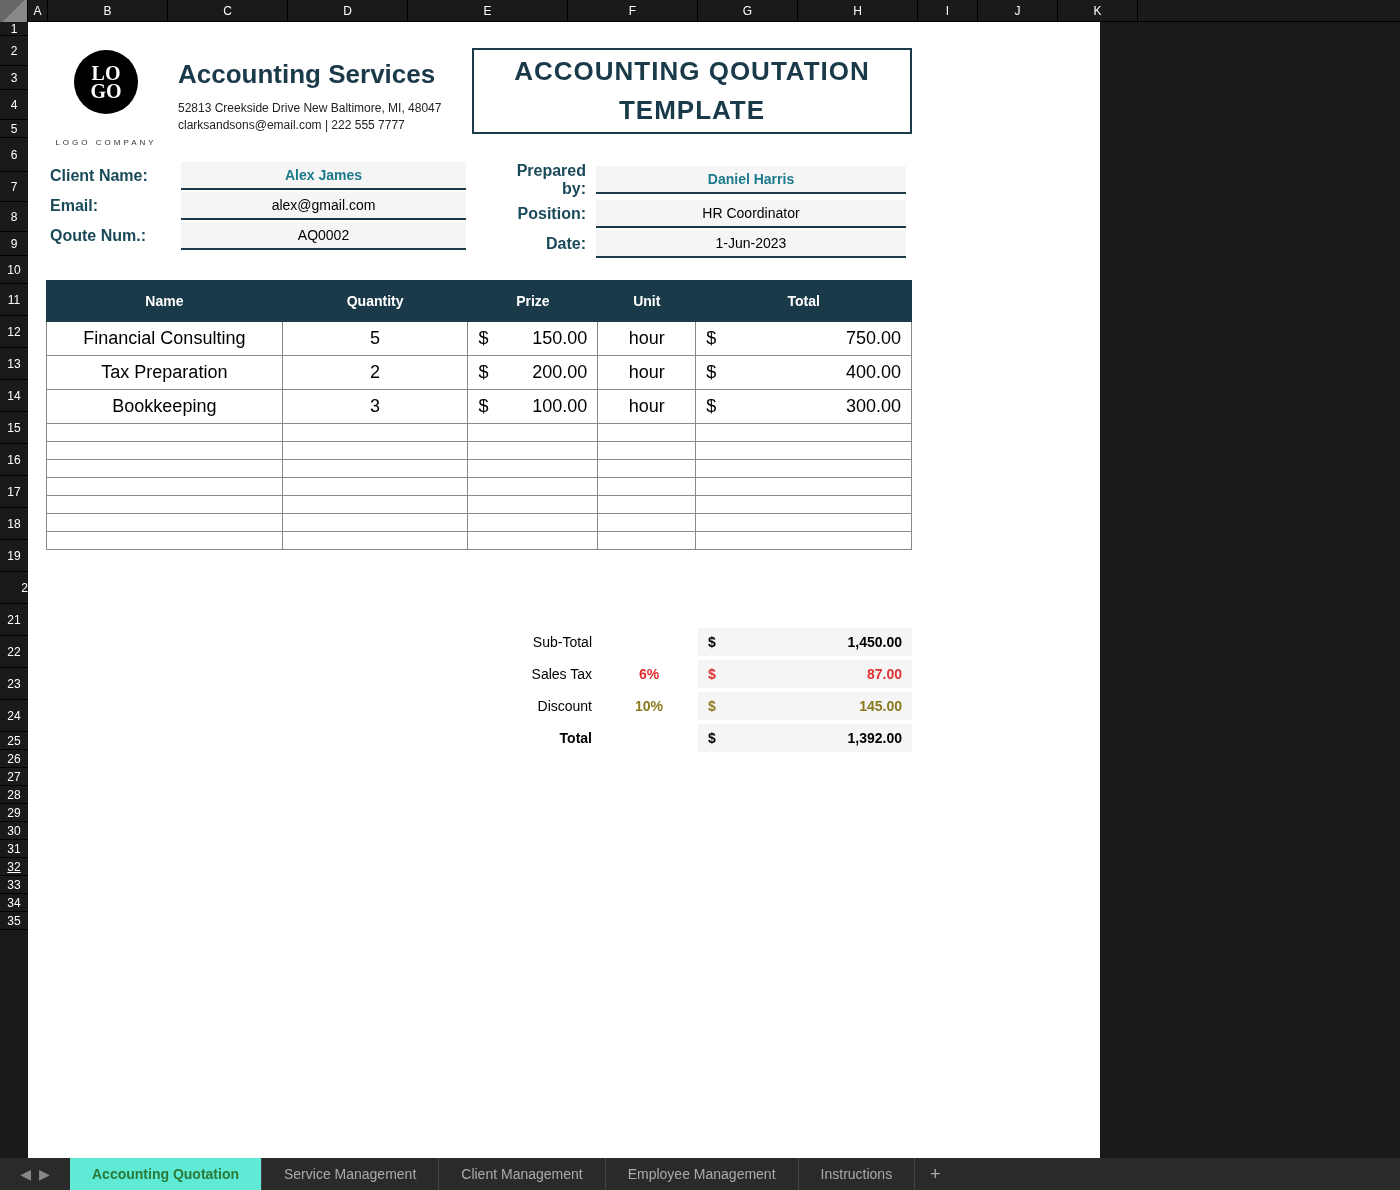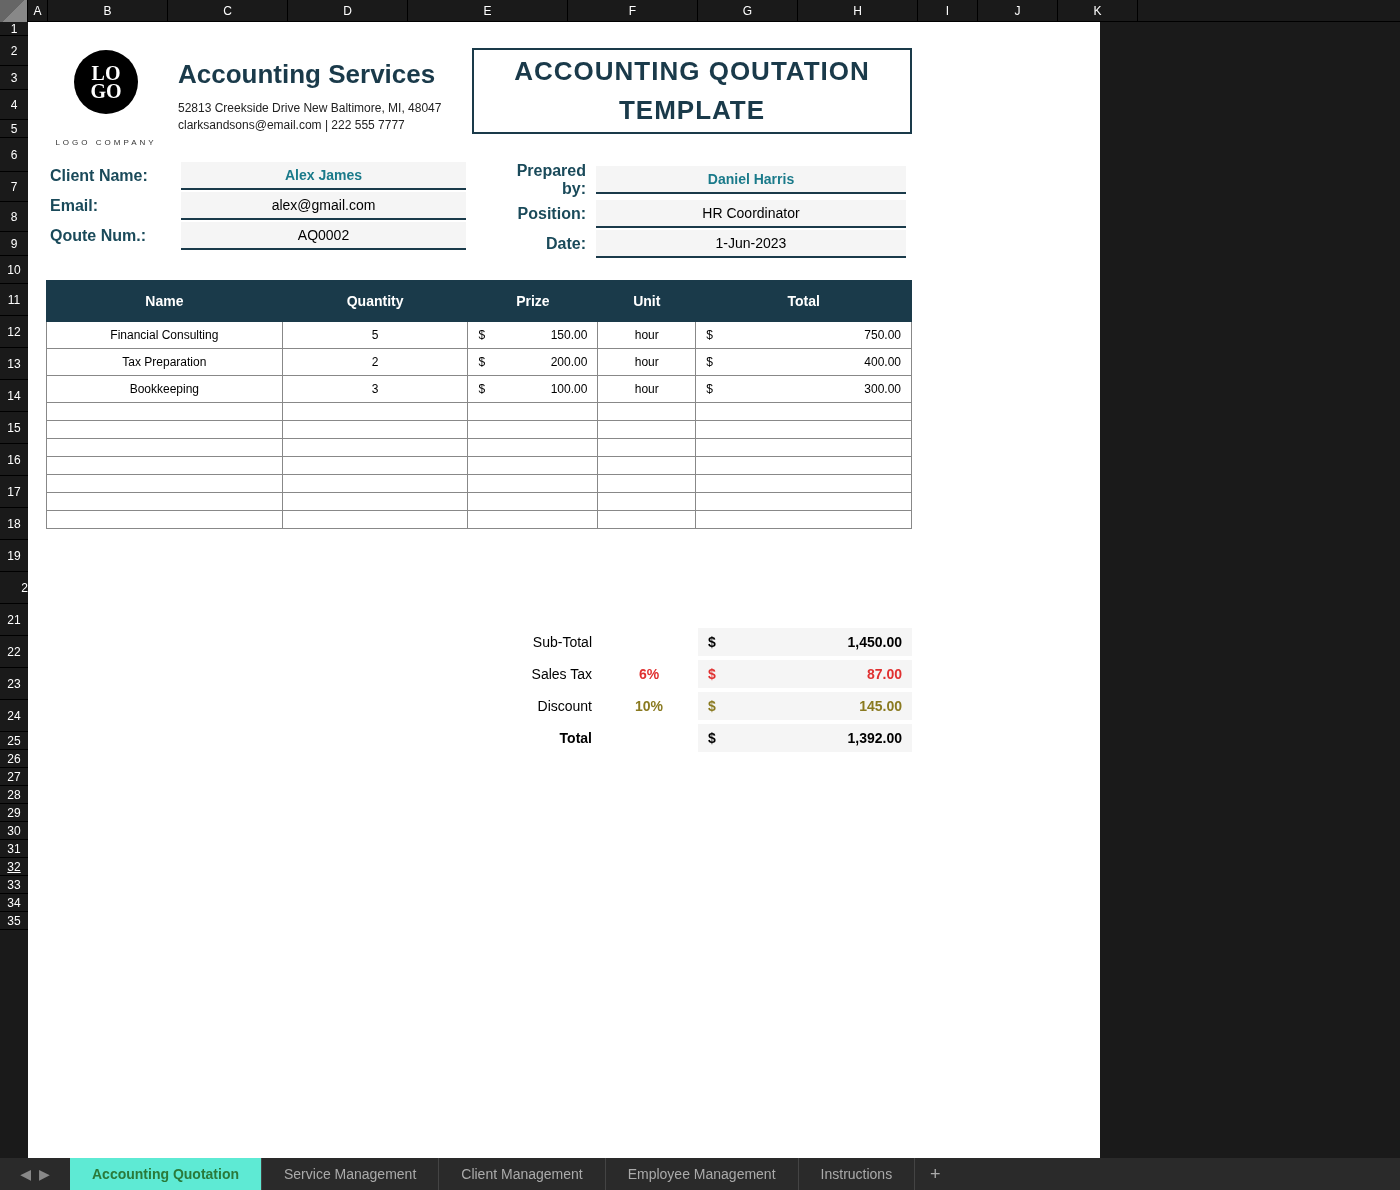--- a/index.html
+++ b/index.html
@@ -161,21 +161,21 @@
 .items-table th {
   background: #1a3a4a;
   color: #fff;
   font-size: 14px;
   padding: 12px 0;
   border: 1px solid #1a3a4a;
 }
 .items-table td {
   border: 1px solid #888;
   padding: 6px 10px;
-  font-size: 12px;
+  font-size: 18px;
   height: 18px;
 }
 .col-name { width: 236px; text-align: center; }
 .col-qty { width: 186px; text-align: center; }
 .col-prize { width: 130px; }
 .col-unit { width: 98px; text-align: center; }
 .col-total { width: 216px; }
 .curr-cell { display: flex; justify-content: space-between; }
 .summary {
   position: absolute;

